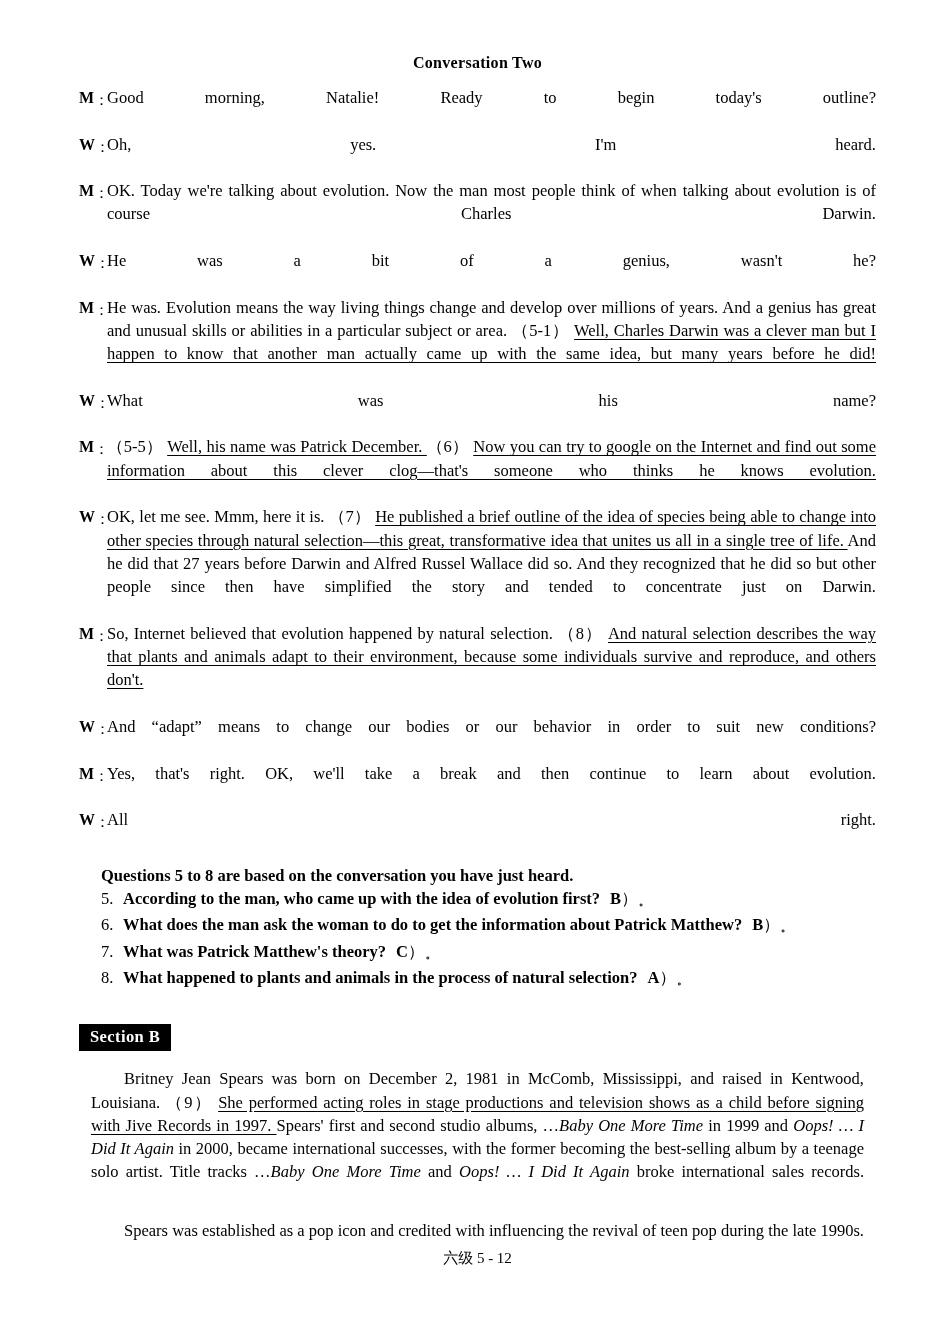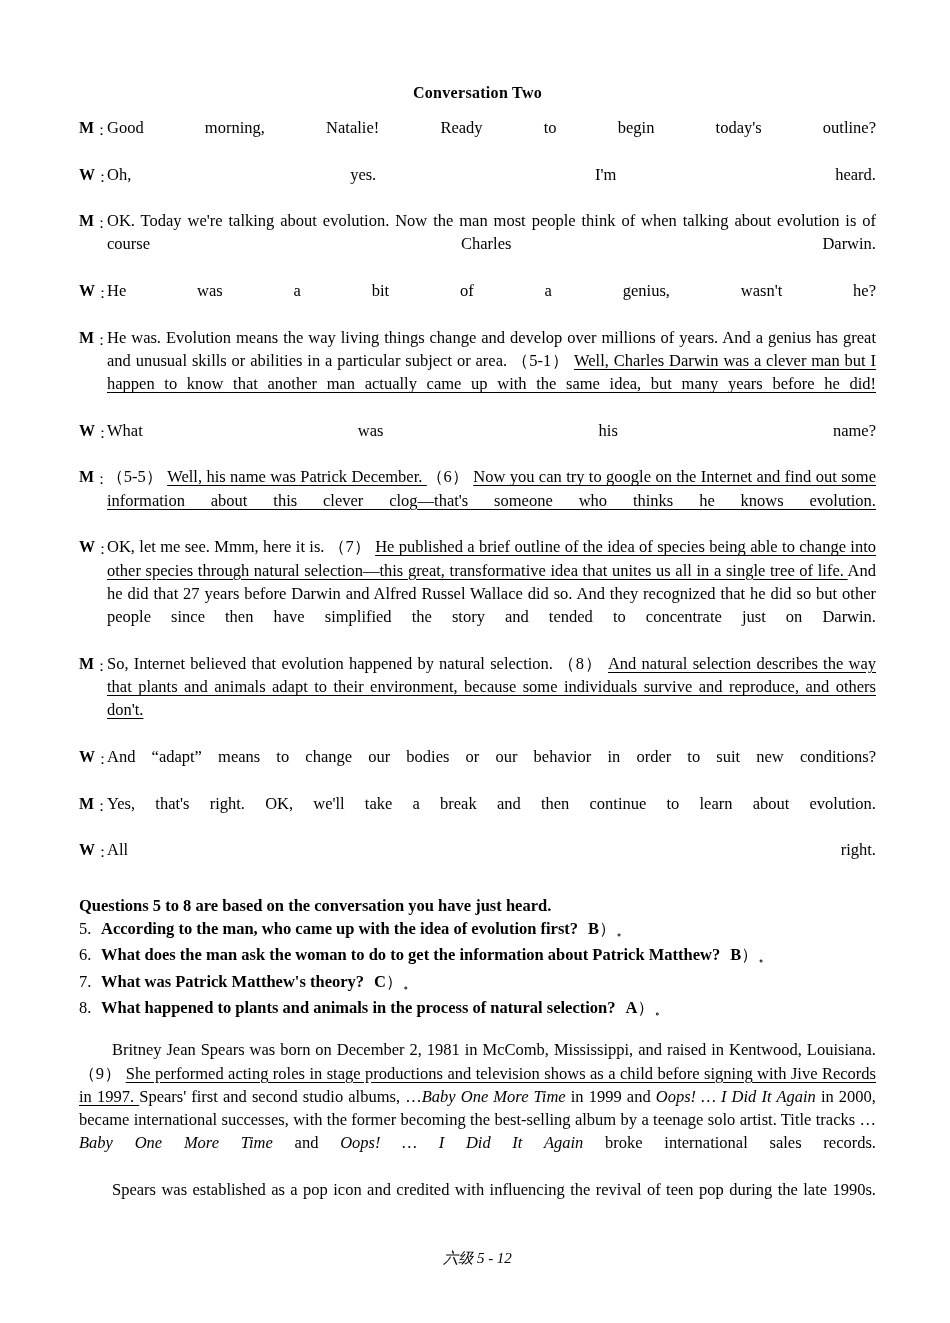--- a/index.html
+++ b/index.html
@@ -23,21 +23,21 @@
     height: 1323px;
   }
 
   
   .center-head {
     text-align: center;
     font-weight: bold;
     font-size: 16px;
     letter-spacing: 0.3px;
   }
-  #conversation-two-heading { margin-top: 84px; }
+  #conversation-two-heading { margin-top: 54px; }
   #passage-one-heading { margin-top: 0; }
 
   
   .dialogue {
     margin-top: 14px;
   }
   .turn {
     position: relative;
     padding-left: 28px;
     font-size: 16.5px;
@@ -68,20 +68,21 @@
     width: 100%;
   }
   .u { text-decoration: underline; text-underline-offset: 2.5px; }
   .num { white-space: nowrap; }
 
   
   .questions {
     margin-top: 9px;
     font-size: 16.5px;
     line-height: 23.3px;
+    margin-left: 22px;
   }
   .q-lead {
     font-weight: bold;
     font-size: 16.5px;
     margin: 0;
   }
   .q-item {
     position: relative;
     padding-left: 22px;
     margin: 0;
@@ -118,42 +119,41 @@
   }
 
   
   .passage-head-wrap { margin-top: 31px; }
   .passage {
     margin-top: 16px;
     font-size: 16.5px;
     line-height: 23.3px;
   }
   .passage p {
-    margin: 0;
+    margin: 12px;
     text-indent: 2em;
     text-align: justify;
     text-justify: inter-word;
   }
   .passage p::after {
     content: "";
     display: inline-block;
     width: 100%;
   }
   .it { font-style: italic; }
 
   
   .footer {
     position: absolute;
     left: 0;
     top: 1249px;
     width: 797px;
     text-align: center;
     font-size: 15px;
     font-family: "Liberation Serif", "DejaVu Serif", serif;
-    font-style: italic;
   }
 </style>
 </head>
 <body>
 
 <div class="page">
 
   <div class="center-head" id="conversation-two-heading">Conversation Two</div>
 
   <div class="dialogue">
@@ -210,20 +210,23 @@
   <div class="questions">
     <div class="q-lead">Questions 5 to 8 are based on the conversation you have just heard.</div>
     <div id="questions-list">
         <div class="q-item"><span class="q-no">5.</span><span>According to the man, who came up with the idea of evolution first?</span><span class="q-ans">B<span class="paren">）</span><span class="cjk-period">。</span></span></div>
         <div class="q-item"><span class="q-no">6.</span><span>What does the man ask the woman to do to get the information about Patrick Matthew?</span><span class="q-ans">B<span class="paren">）</span><span class="cjk-period">。</span></span></div>
         <div class="q-item"><span class="q-no">7.</span><span>What was Patrick Matthew's theory?</span><span class="q-ans">C<span class="paren">）</span><span class="cjk-period">。</span></span></div>
         <div class="q-item"><span class="q-no">8.</span><span>What happened to plants and animals in the process of natural selection?</span><span class="q-ans">A<span class="paren">）</span><span class="cjk-period">。</span></span></div>
       </div>
   </div>
 
+  <div class="section-badge-row">
+    <span class="section-badge">Section B</span>
+  </div>
 
 
   <div class="passage">
       <p><span>Britney Jean Spears was born on December 2, 1981 in McComb, Mississippi, and raised in Kentwood, Louisiana.  </span><span class="num">（9）</span><span> </span><span class="u">She performed acting roles in stage productions and television shows as a child before signing with Jive Records in 1997. </span><span> Spears' first and second studio albums, …</span><span class="it">Baby One More Time</span><span> in 1999 and </span><span class="it">Oops! … I Did It Again</span><span> in 2000, became international successes, with the former becoming the best-selling album by a teenage solo artist.  Title tracks …</span><span class="it">Baby One More Time</span><span> and </span><span class="it">Oops! … I Did It Again</span><span> broke international sales records.</span></p>
       <p><span>Spears was established as a pop icon and credited with influencing the revival of teen pop during the late 1990s.  </span></p>
     </div>
 
   <div class="footer">六级 5 - 12</div>
 </div>
 

